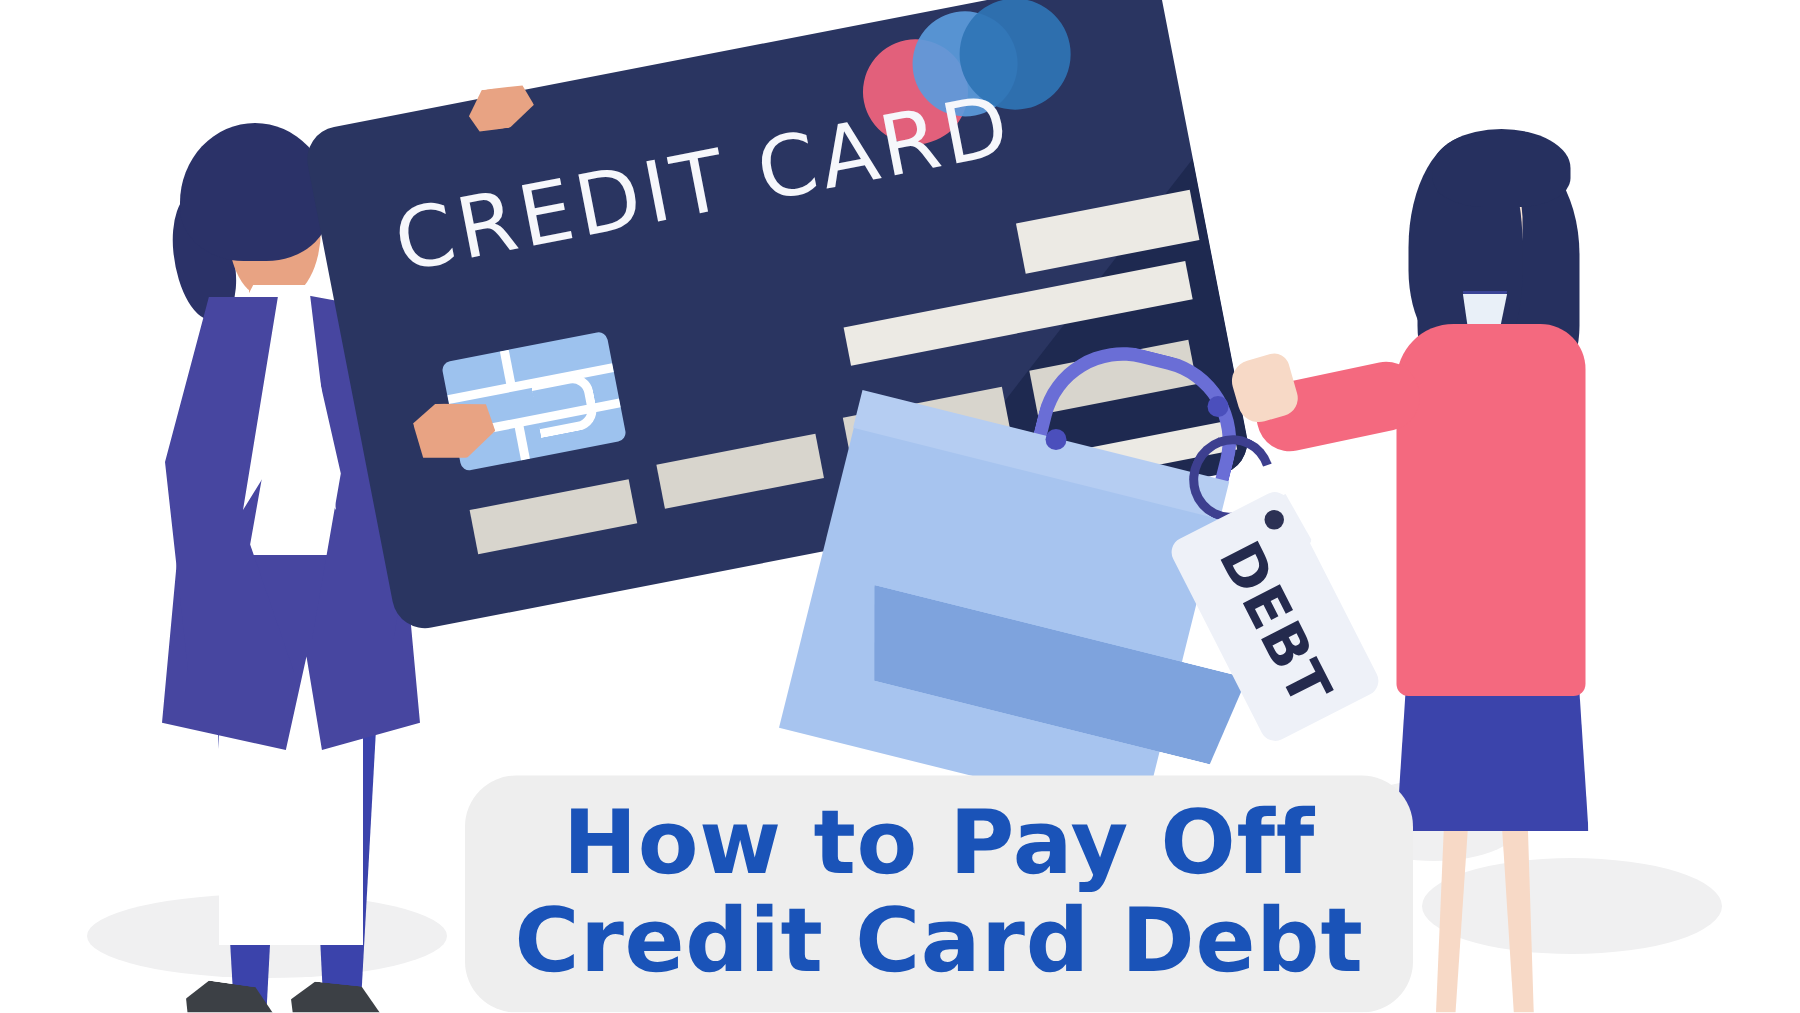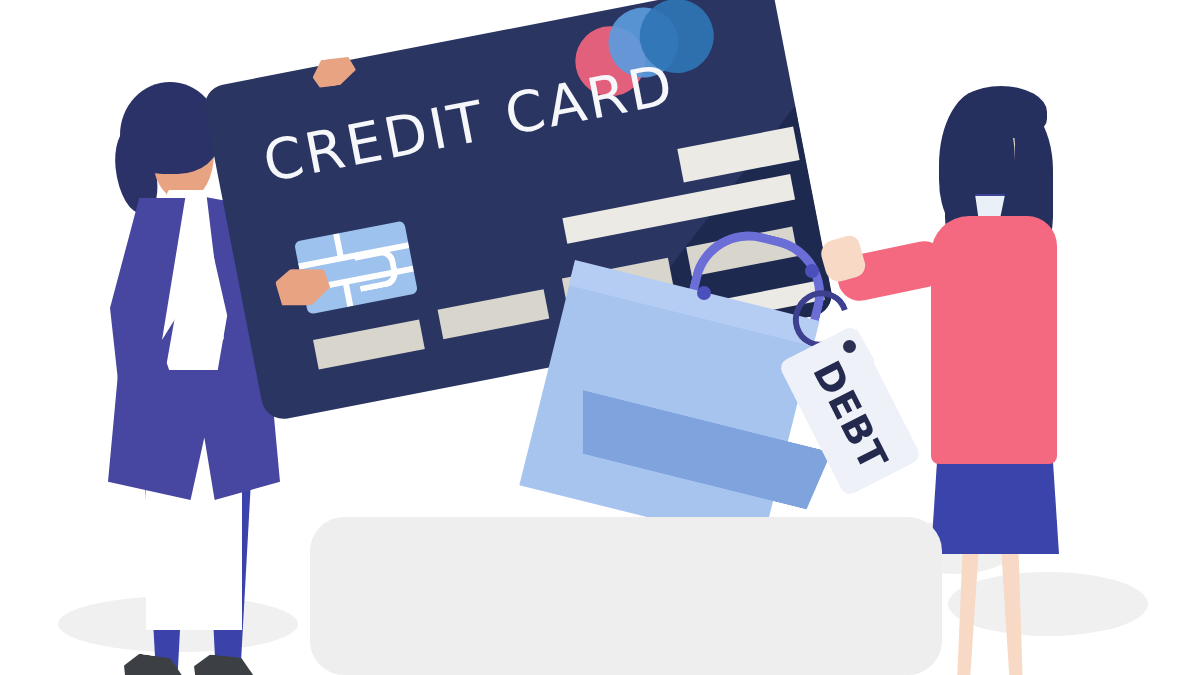--- a/index.html
+++ b/index.html
@@ -166,14 +166,18 @@
     <div class="w-hair-front"></div>
     <div class="w-hair-fringe"></div>
     <div class="w-collar-n"></div>
     <div class="w-collar"></div>
     <div class="w-top"></div>
     <div class="w-arm"></div>
     <div class="w-hand"></div>
   </div>
 
   <div class="layer" id="title-band"></div>
+  <div class="layer" id="title-text">
+    <div>How to Pay Off</div>
+    <div>Credit Card Debt</div>
+  </div>
 
 </div>
 
 </body></html>

